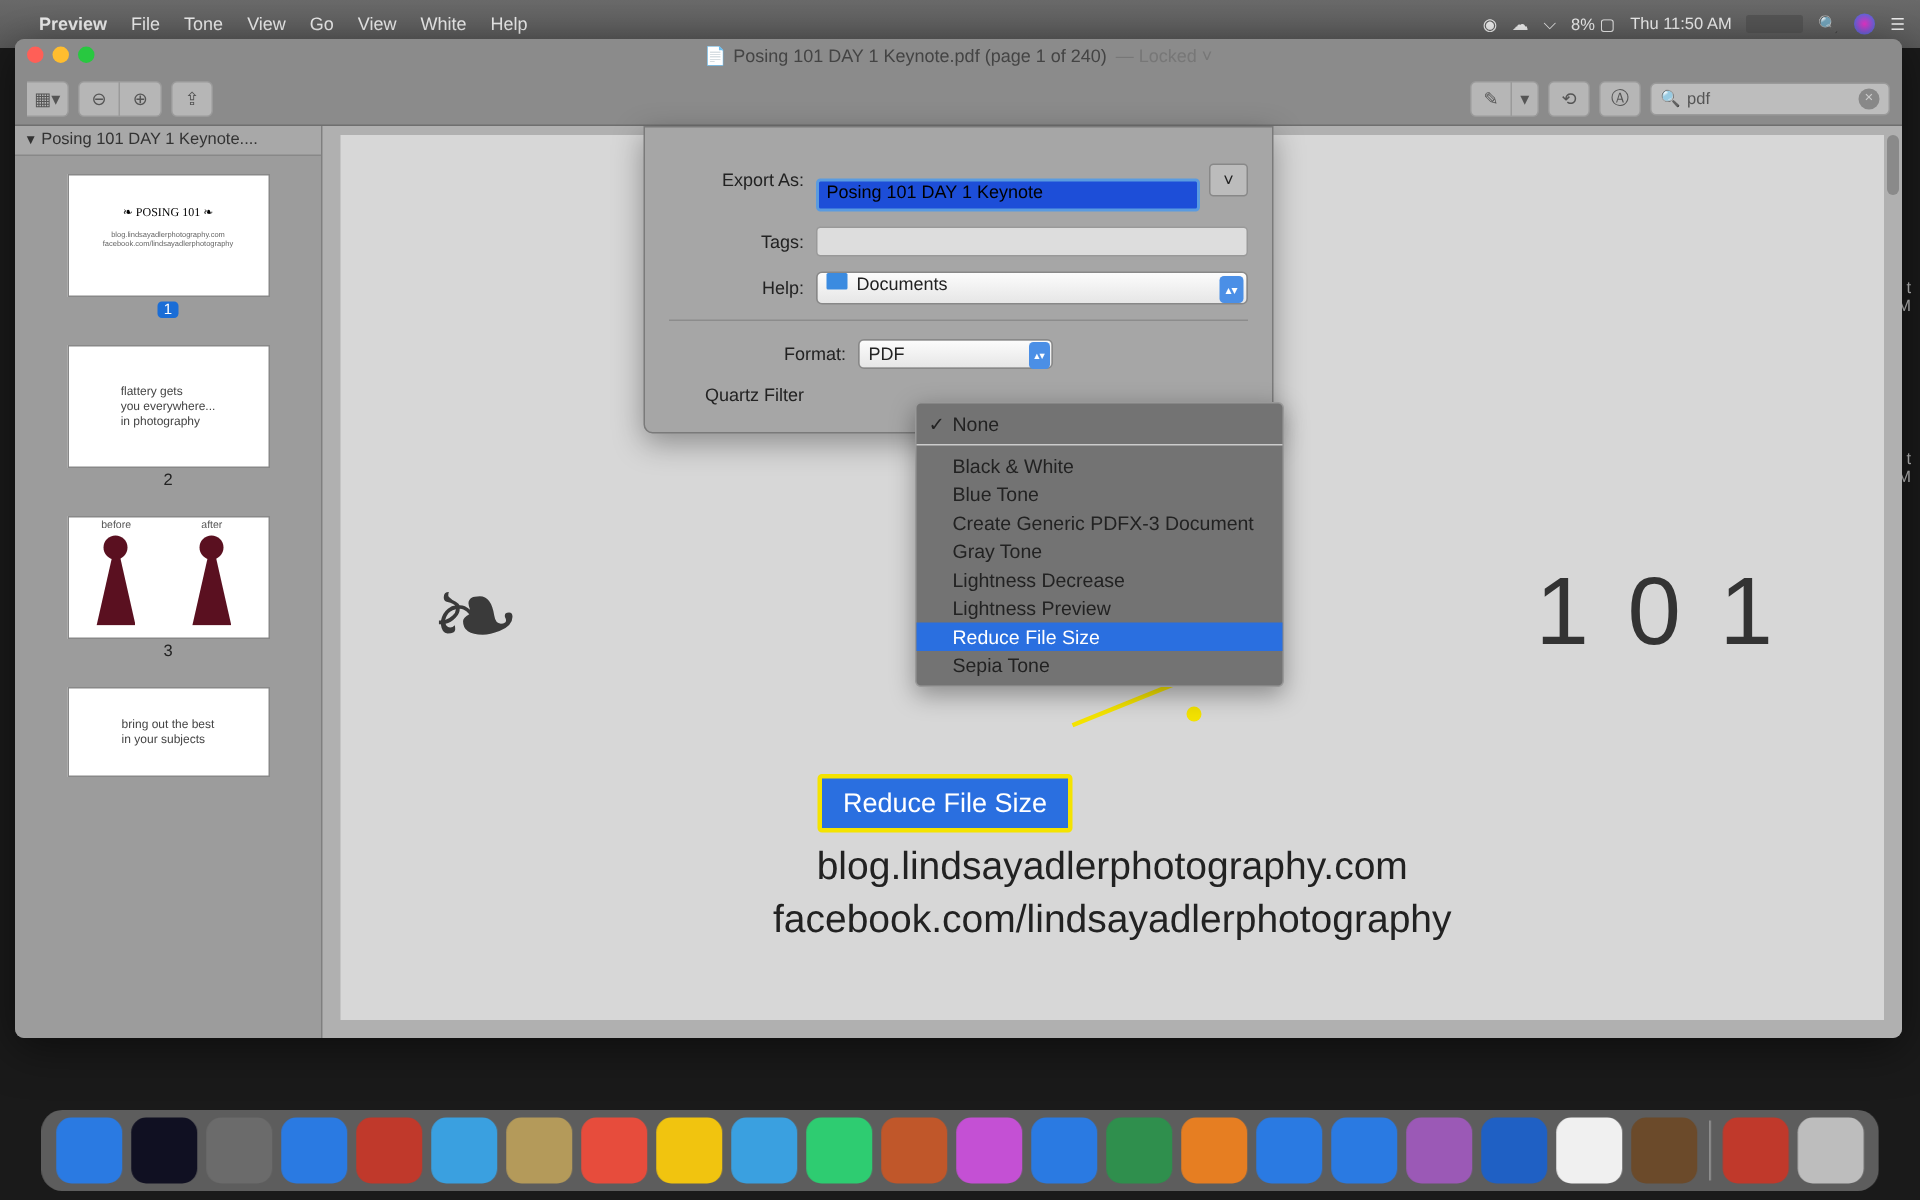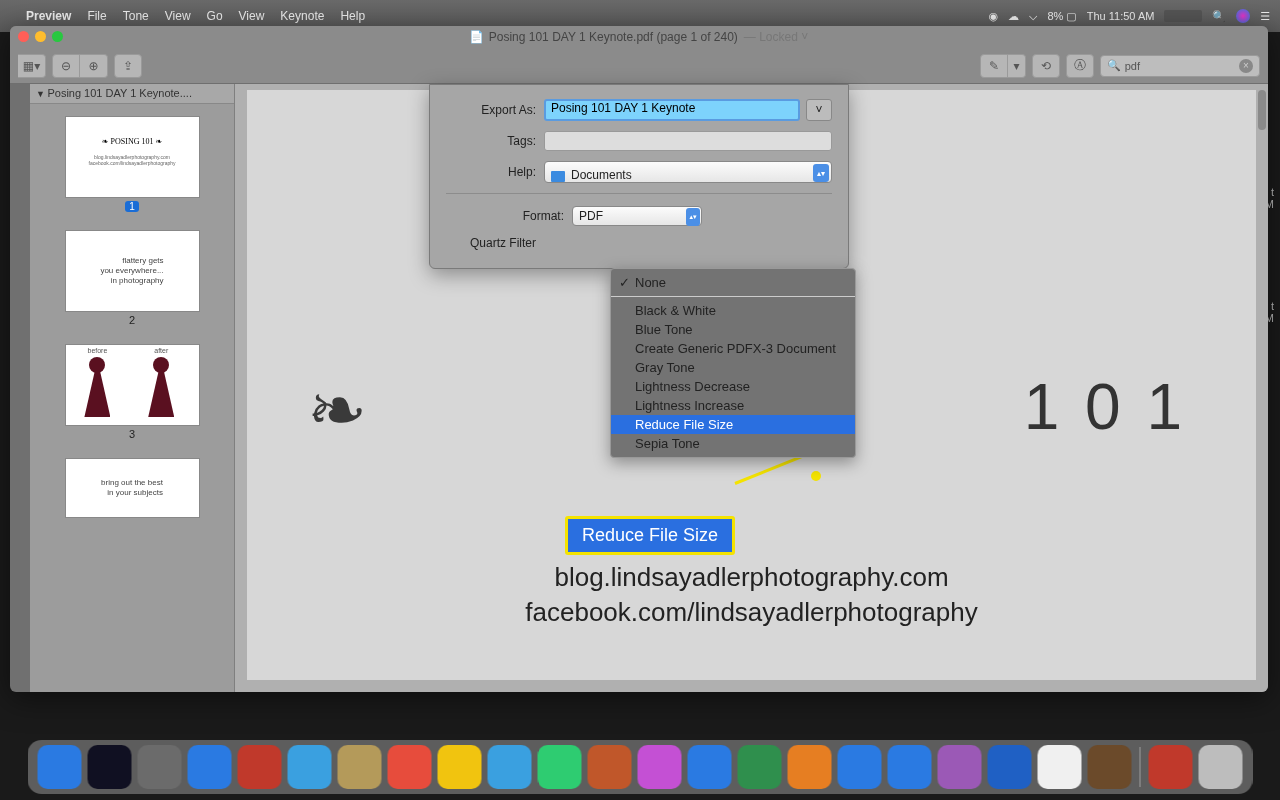--- a/index.html
+++ b/index.html
@@ -26,33 +26,33 @@
 .toolbar { height:36px; background:#8b8b8b; display:flex; align-items:center; padding:0 8px; gap:6px; border-bottom:1px solid #6f6f6f; }
 .tb-btn { height:24px; min-width:28px; border:1px solid #9a9a9a; border-radius:4px; background:#b6b6b6; display:flex; align-items:center; justify-content:center; font-size:12px; color:#555; }
 .tb-group{display:flex;}
 .tb-group .tb-btn{border-radius:0;}
 .tb-group .tb-btn:first-child{border-radius:4px 0 0 4px;}
 .tb-group .tb-btn:last-child{border-radius:0 4px 4px 0; border-left:none;}
 .tb-spacer{flex:1;}
 .search-box{ width:160px; height:22px; border-radius:4px; background:#bdbdbd; border:1px solid #9a9a9a; display:flex; align-items:center; padding:0 6px; font-size:11px; color:#555; gap:4px;}
 .search-box .clear{margin-left:auto; width:14px;height:14px;border-radius:50%;background:#888;color:#ccc;font-size:10px;display:flex;align-items:center;justify-content:center;}
 
-.body { display:flex; height:calc(100% - 58px);padding-left:20px; }
+.body { display:flex; height:calc(100% - 58px); }
 .sidebar { width:205px; background:#9c9c9c; border-right:1px solid #7f7f7f; display:flex; flex-direction:column; }
 .sb-header{height:20px;font-size:11px;color:#333;padding:3px 6px;background:#a8a8a8;border-bottom:1px solid #888;}
 .sb-header::before{content:"▼ ";font-size:9px;}
 .thumbs{flex:1;overflow:hidden;padding:6px 0;}
 .thumb{width:135px;margin:6px auto 2px;background:#fff;border:1px solid #888;position:relative;}
 .th1{height:82px;}
 .th2{height:82px;display:flex;align-items:center;justify-content:center;}
 .th3{height:82px;display:flex;}
 .th4{height:60px;display:flex;align-items:center;justify-content:center;}
 .th-label{text-align:center;font-size:11px;color:#222;margin-bottom:18px;}
 .page-badge{display:inline-block;background:#1a6dd6;color:#fff;font-size:10px;padding:0 4px;border-radius:3px;}
-.th2 .txt,.th4 .txt{font-size:8px;color:#444;text-align:right;line-height:1.25;}
+.th2 .txt,.th4 .txt{font-size:8px;color:#444;text-align:left;line-height:1.25;}
 .dress{width:48%;height:100%;position:relative;}
 .dress::before{content:"";position:absolute;left:50%;top:12px;transform:translateX(-50%);width:16px;height:16px;border-radius:50%;background:#5a1020;}
 .dress::after{content:"";position:absolute;left:50%;top:26px;transform:translateX(-50%);width:26px;height:46px;background:#5a1020;clip-path:polygon(40% 0,60% 0,100% 100%,0 100%);}
 .dress .lbl{position:absolute;top:2px;width:100%;text-align:center;font-size:7px;color:#555;}
 
 .canvas{flex:1;background:#b0b0b0;position:relative;overflow:hidden;padding:12px;}
 .page{position:absolute;left:12px;right:12px;top:6px;bottom:12px;background:#d7d7d7;}
 .page .big-title{position:absolute;right:70px;top:280px;font-size:64px;font-weight:500;color:#333;letter-spacing:4px;}
 .page .flourish{position:absolute;top:278px;font-family:serif;color:#3a3a3a;font-size:72px;}
 .fl-left{left:60px;} .fl-right{right:420px;transform:scaleX(-1);}
@@ -63,24 +63,24 @@
 .callout-dot{position:absolute;left:576px;top:387px;width:10px;height:10px;border-radius:50%;background:#f4e300;}
 
 .scrollbar{position:absolute;right:2px;top:6px;width:8px;height:40px;background:#8a8a8a;border-radius:4px;}
 
 
 .sheet{position:absolute;left:50%;top:58px;transform:translateX(-50%);width:420px;background:#a6a6a6;border:1px solid #7a7a7a;border-radius:0 0 6px 6px;box-shadow:0 6px 20px rgba(0,0,0,.35);font-size:12px;color:#222;}
 .sheet .form{padding:14px 16px 8px;}
 .row{display:flex;align-items:center;margin-bottom:10px;}
 .row label{width:90px;text-align:right;margin-right:8px;}
 .txt-input{flex:1;height:22px;background:#fff;border:2px solid #5a9be0;border-radius:3px;padding:0 5px;font-size:12px;color:#000;}
-.txt-input.sel{background:#7dd3fc;}
+.txt-input.sel{background:#1d4ed8;margin-top:20px;}
 .history-btn{width:26px;height:22px;margin-left:6px;border:1px solid #888;border-radius:3px;background:#bcbcbc;display:flex;align-items:center;justify-content:center;}
 .tags-input{flex:1;height:20px;background:#ddd;border:1px solid #999;border-radius:3px;}
-.where-sel{flex:1;height:22px;background:linear-gradient(#fcfcfc,#e6e6e6);border:1px solid #888;border-radius:4px;display:flex;align-items:flex-end;padding:0 6px;position:relative;}
+.where-sel{flex:1;height:22px;background:linear-gradient(#fcfcfc,#e6e6e6);border:1px solid #888;border-radius:4px;display:flex;align-items:flex-start;padding:0 6px;position:relative;}
 .where-sel .folder{width:14px;height:11px;background:#3b8be0;margin-right:6px;border-radius:1px;}
 .where-sel .arrows{position:absolute;right:2px;top:2px;width:16px;height:18px;background:#4b8fe6;border-radius:3px;color:#fff;font-size:8px;display:flex;flex-direction:column;align-items:center;justify-content:center;}
 .divider{height:1px;background:#8c8c8c;margin:6px 0 12px;}
 .fmt-sel{width:130px;height:20px;background:linear-gradient(#fcfcfc,#e6e6e6);border:1px solid #888;border-radius:4px;display:flex;align-items:center;padding:0 6px;position:relative;}
 .fmt-sel .arrows{position:absolute;right:1px;top:1px;width:14px;height:18px;background:#4b8fe6;border-radius:3px;color:#fff;font-size:7px;display:flex;flex-direction:column;align-items:center;justify-content:center;}
 .qf-label{width:118px;text-align:right;margin-right:8px;}
 .qf-open{position:relative;}
 
 .menu{position:absolute;left:180px;top:183px;width:246px;background:#737373;border:1px solid #999;border-radius:4px;box-shadow:0 5px 16px rgba(0,0,0,.35);padding:4px 0;font-size:13px;}
 .menu .item{padding:2px 14px 2px 24px;position:relative;color:#222;}
@@ -101,21 +101,21 @@
 
 <div class="menubar">
   <div class="left">
     <span class="apple-logo"></span>
     <span class="app">Preview</span>
     <span>File</span>
     <span>Tone</span>
     <span>View</span>
     <span>Go</span>
     <span>View</span>
-    <span>Keynote</span>
+    <span>White</span>
     <span>Help</span>
   </div>
   <div class="spacer"></div>
   <div class="right">
     <span>◉</span>
     <span>☁</span>
     <span>⌵</span>
     <span><span>8%</span> ▢</span>
     <span>Thu 11:50 AM</span>
     <span style="width:38px;height:12px;background:#555;border-radius:2px;display:inline-block"></span>
@@ -250,21 +250,21 @@
     </div>
 
     <div class="menu">
       <div class="item checked">None</div>
       <div class="sep"></div>
       <div class="item">Black &amp; White</div>
       <div class="item">Blue Tone</div>
       <div class="item">Create Generic PDFX-3 Document</div>
       <div class="item">Gray Tone</div>
       <div class="item">Lightness Decrease</div>
-      <div class="item">Lightness Increase</div>
+      <div class="item">Lightness Preview</div>
       <div class="item hl">Reduce File Size</div>
       <div class="item">Sepia Tone</div>
     </div>
   </div>
 </div>
 
 <div class="dock" id="dock">
     <div class="app-icon" style="background: rgb(42, 122, 226);"></div>
     <div class="app-icon" style="background: rgb(16, 16, 34);"></div>
     <div class="app-icon" style="background: rgb(107, 107, 107);"></div>

